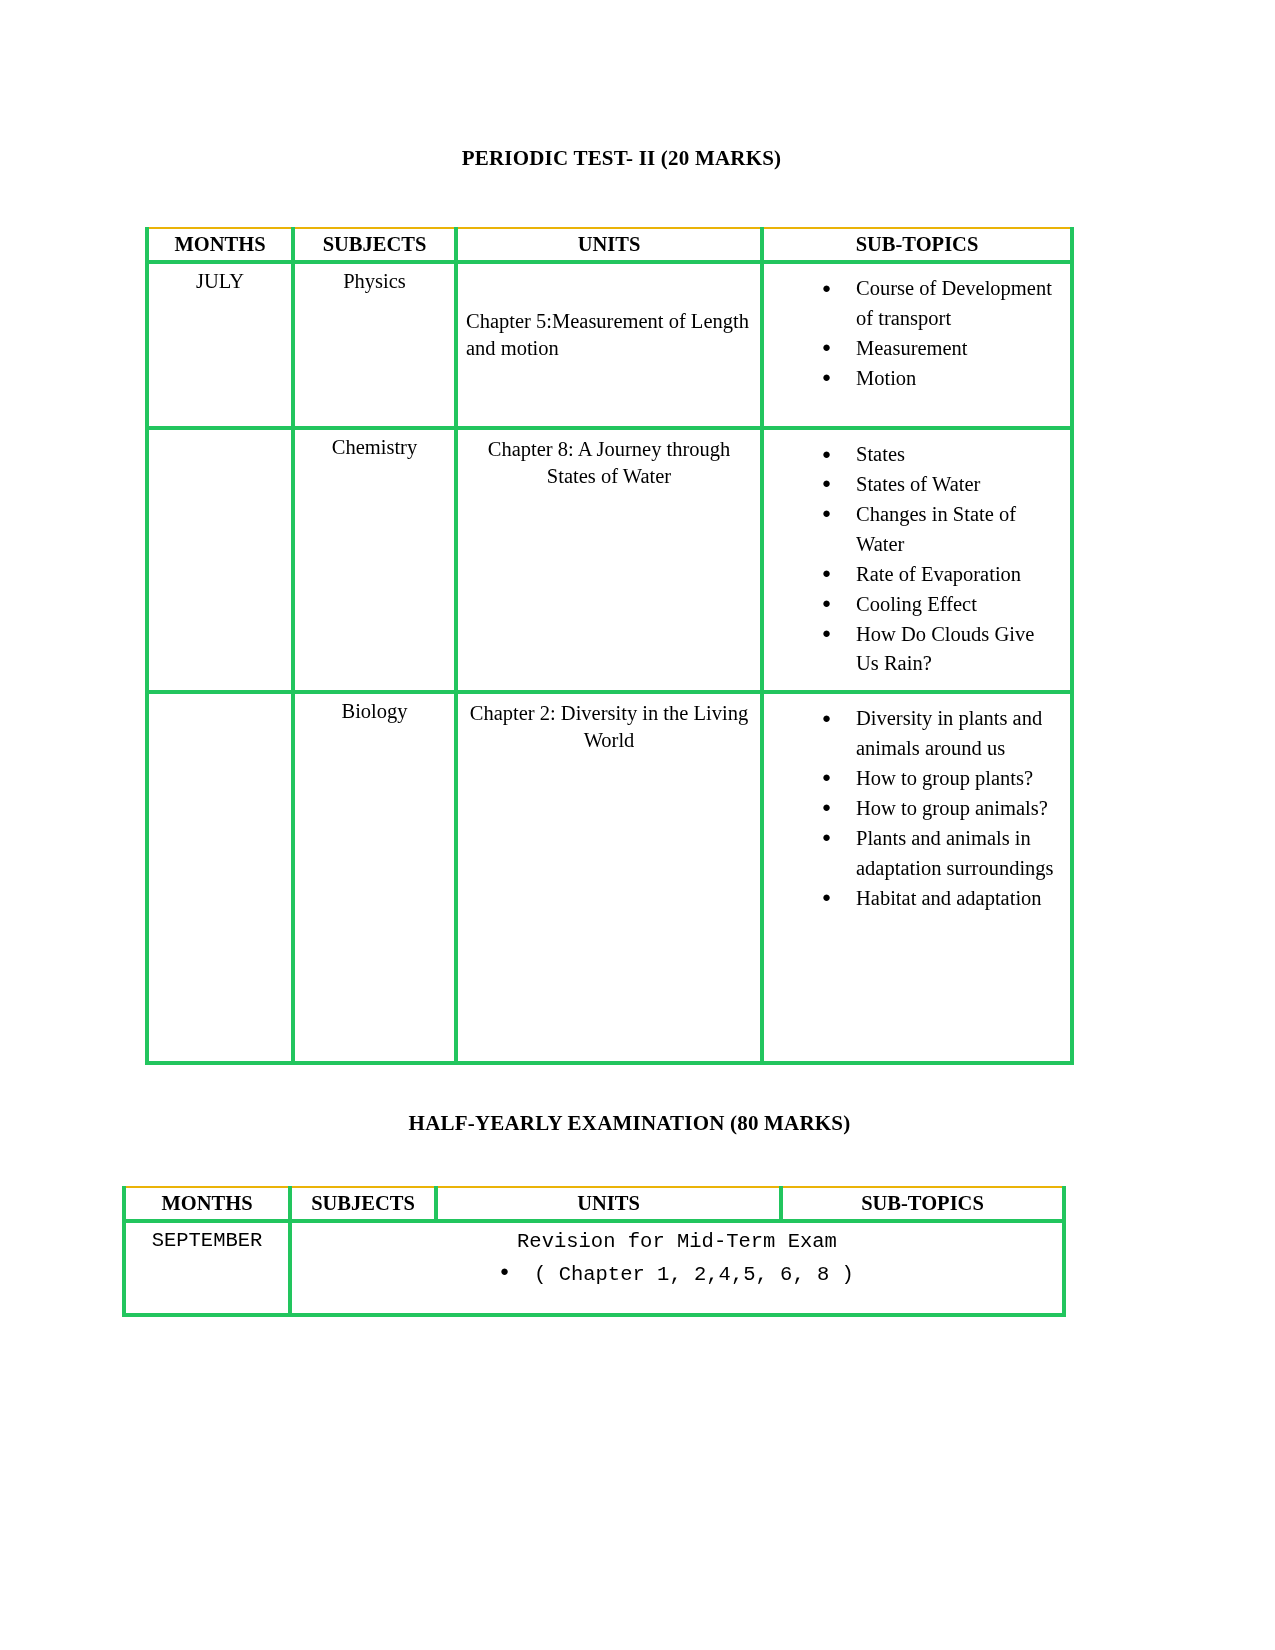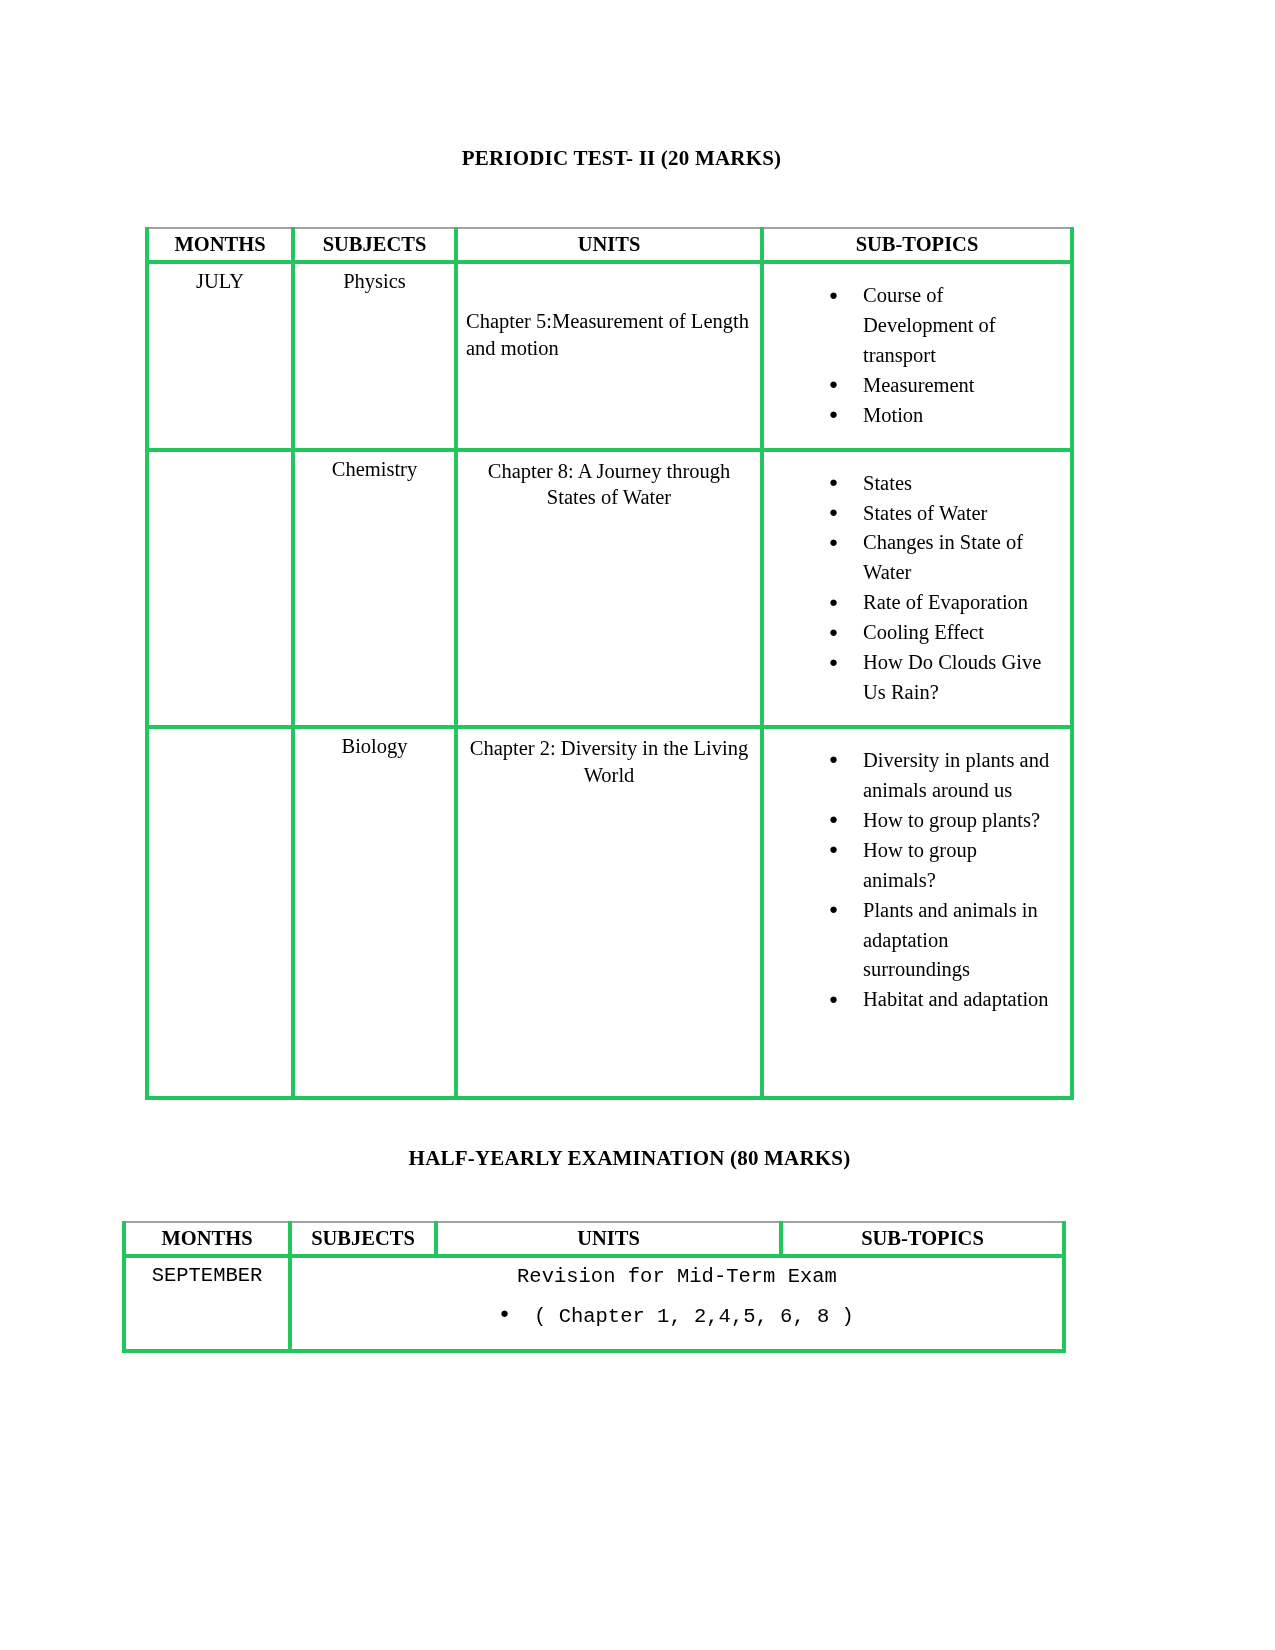--- a/index.html
+++ b/index.html
@@ -46,21 +46,21 @@
     vertical-align: top;
     padding: 6px 8px 6px 8px;
     font-weight: normal;
   }
   .tbl thead th {
     text-align: center;
     font-weight: bold;
     vertical-align: middle;
     padding-top: 4px;
     padding-bottom: 4px;
-    border-top: 2px solid #a3a3a3;
+    border-top: 2px solid #eab308;
   }
   
   #table-periodic {
     width: 925px;
     margin-left: 145px;
     margin-top: 56px;
   }
   #table-periodic col.c-months   { width: 146px; }
   #table-periodic col.c-subjects { width: 163px; }
   #table-periodic col.c-units    { width: 306px; }
@@ -77,21 +77,21 @@
   #table-halfyearly col.c-units    { width: 345px; }
   #table-halfyearly col.c-subtopics{ width: 283px; }
 
   .cell-center { text-align: center; }
 
   .unit-text { line-height: 1.30; }
   .unit-text.center { text-align: center; }
   .unit-text.left { text-align: left; margin-top: 38px; }
 
   ul.bullets {
-    margin: 11px;
+    margin: 4px;
     padding: 0 0 0 46px;
     list-style: none;
   }
   ul.bullets > li {
     position: relative;
     line-height: 1.46;
     padding-left: 34px;
     margin: 0 0 0 0;
   }
   ul.bullets > li::before {

